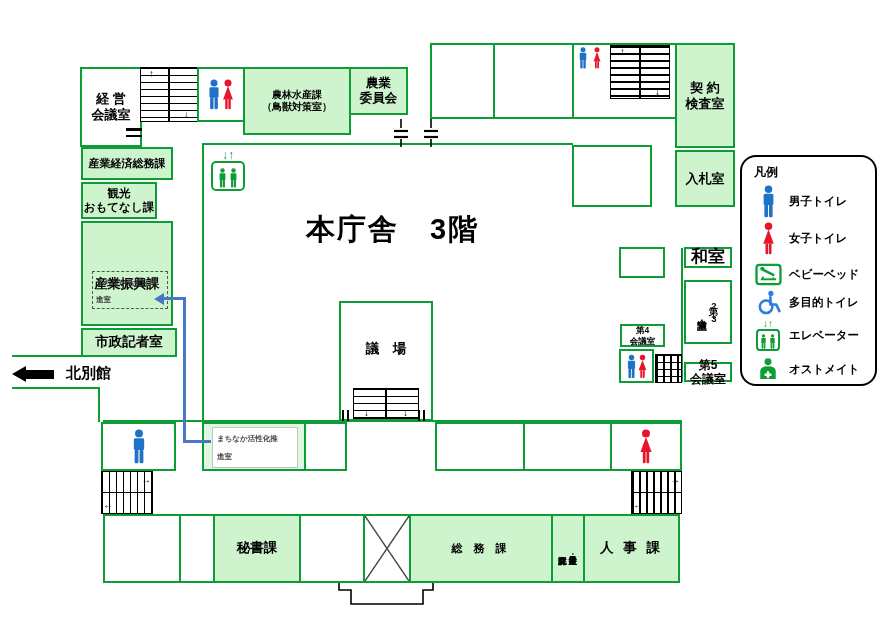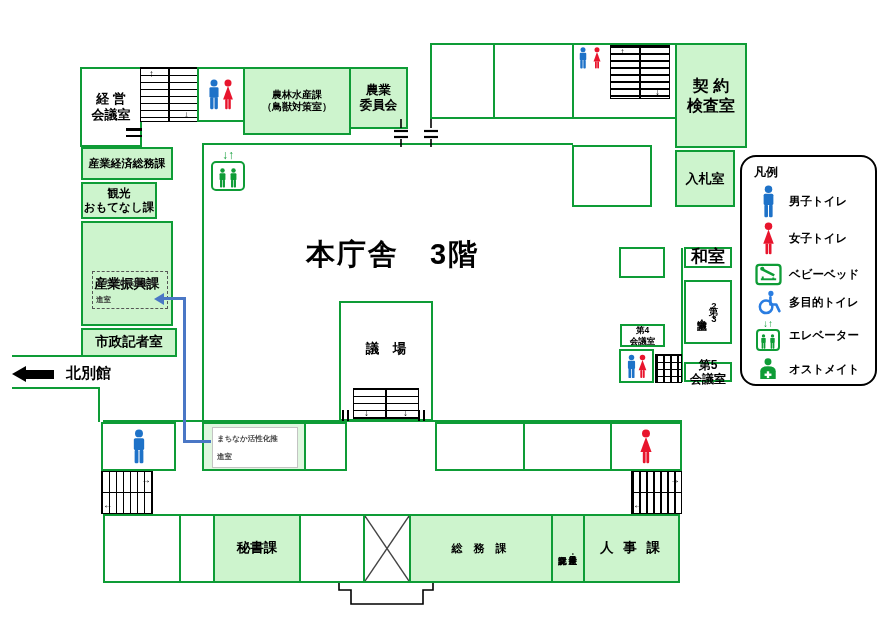--- a/index.html
+++ b/index.html
@@ -27,21 +27,21 @@
       repeating-linear-gradient(to bottom,#000 0 1.5px,transparent 1.5px 7px);}
   .stairs-h{background-image:
       linear-gradient(to bottom,transparent calc(50% - .8px),#000 calc(50% - .8px),#000 calc(50% + .8px),transparent calc(50% + .8px)),
       repeating-linear-gradient(to right,#000 0 1.5px,transparent 1.5px 7px);}
   .grid-stairs{background-image:
       repeating-linear-gradient(to right,#000 0 1.5px,transparent 1.5px 7px),
       repeating-linear-gradient(to bottom,#000 0 1.5px,transparent 1.5px 7px);}
   .sarrow{position:absolute;font-size:10px;font-weight:bold;color:#000;line-height:1;}
   .pi{display:inline-block;}
   .pi.blue use{fill:var(--blue);} .pi.red use{fill:var(--red);} .pi.green use{fill:var(--g);}
-  .title{position:absolute;font-size:29px;font-weight:bold;letter-spacing:2px;color:#000;margin-top:25px;}
+  .title{position:absolute;font-size:29px;font-weight:bold;letter-spacing:2px;color:#000;}
   .dashedbox{position:absolute;box-sizing:border-box;border:1.4px dashed #555;
              font-weight:bold;color:#333;text-align:left;}
   .whitebox{position:absolute;box-sizing:border-box;background:#fff;border:1px solid #c3c3c3;
             font-weight:bold;color:#444;text-align:left;}
   .route{position:absolute;background:var(--route);}
   .route-head{position:absolute;width:0;height:0;border-top:6px solid transparent;
               border-bottom:6px solid transparent;border-right:10px solid var(--route);}
   .elev{position:absolute;text-align:center;}
   .elev .arr{color:var(--g);font-weight:bold;line-height:1;}
   .elev .box{box-sizing:border-box;border:2.5px solid var(--g);border-radius:5px;background:#fff;
@@ -104,21 +104,21 @@
         <use href="#man"></use>
       </svg>
     <svg class="pi red" viewBox="0 0 20 44" width="14" height="31">
         <use href="#woman"></use>
       </svg>
   </div>
   <div class="room green" style="left:243px;top:67px;width:108px;height:68px;font-size:10px">
     <span class="rl">農林水産課
 （鳥獣対策室）</span>
   </div>
-  <div class="room green" style="left:349px;top:67px;width:59px;height:62px;font-size:12.5px">
+  <div class="room green" style="left:349px;top:67px;width:59px;height:48px;font-size:12.5px">
     <span class="rl">農業
 委員会</span>
   </div>
   <div class="doorbars" style="left:126px;top:128px">
       <i></i>
       <i></i>
     </div>
 
   <svg style="position:absolute;left:392px;top:119px" width="18" height="28">
     <line x1="9" y1="0" x2="9" y2="9" stroke="#000" stroke-width="1.6"></line>
@@ -142,21 +142,21 @@
         </svg>
       <svg class="pi red" viewBox="0 0 20 44" width="10" height="22">
           <use href="#woman"></use>
         </svg>
     </div>
     <div class="stairs-v" style="left:36px;top:0px;width:60px;height:54px">
       <span class="sarrow" style="left:9px;top:1px">↑</span>
       <span class="sarrow" style="right:9px;bottom:1px">↓</span>
     </div>
   </div>
-  <div class="room green" style="left:675px;top:43px;width:72px;height:105px;font-size:16px">
+  <div class="room green" style="left:675px;top:43px;width:60px;height:105px;font-size:13px">
     <span class="rl">契 約
 検査室</span>
   </div>
   <div class="room" style="left:572px;top:145px;width:80px;height:62px"></div>
   <div class="room green" style="left:675px;top:150px;width:60px;height:57px;font-size:13px">
     <span class="rl">入札室</span>
   </div>
 
   <div class="room green" style="left:81px;top:147px;width:92px;height:33px;font-size:11px">
     <span class="rl">産業経済総務課</span>

